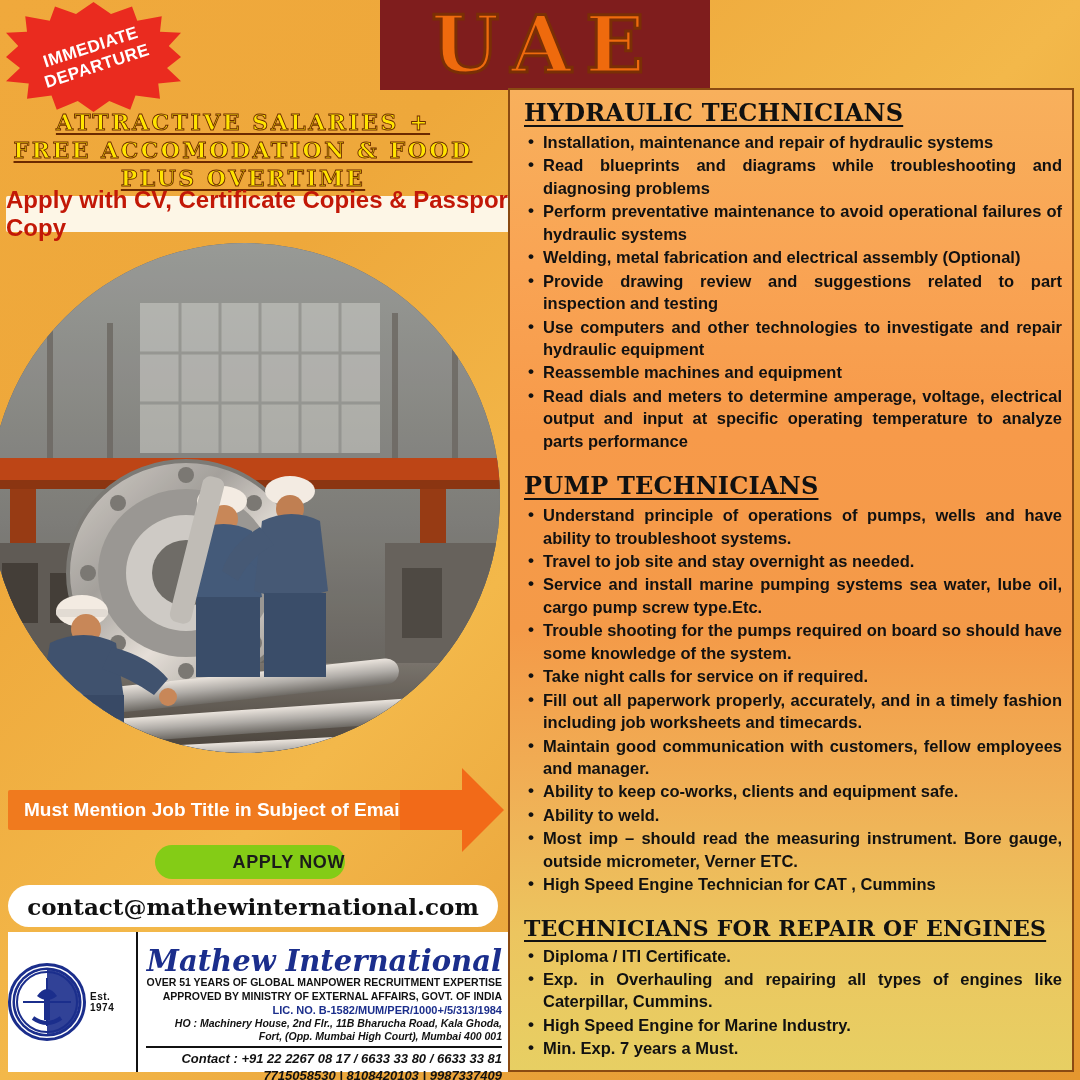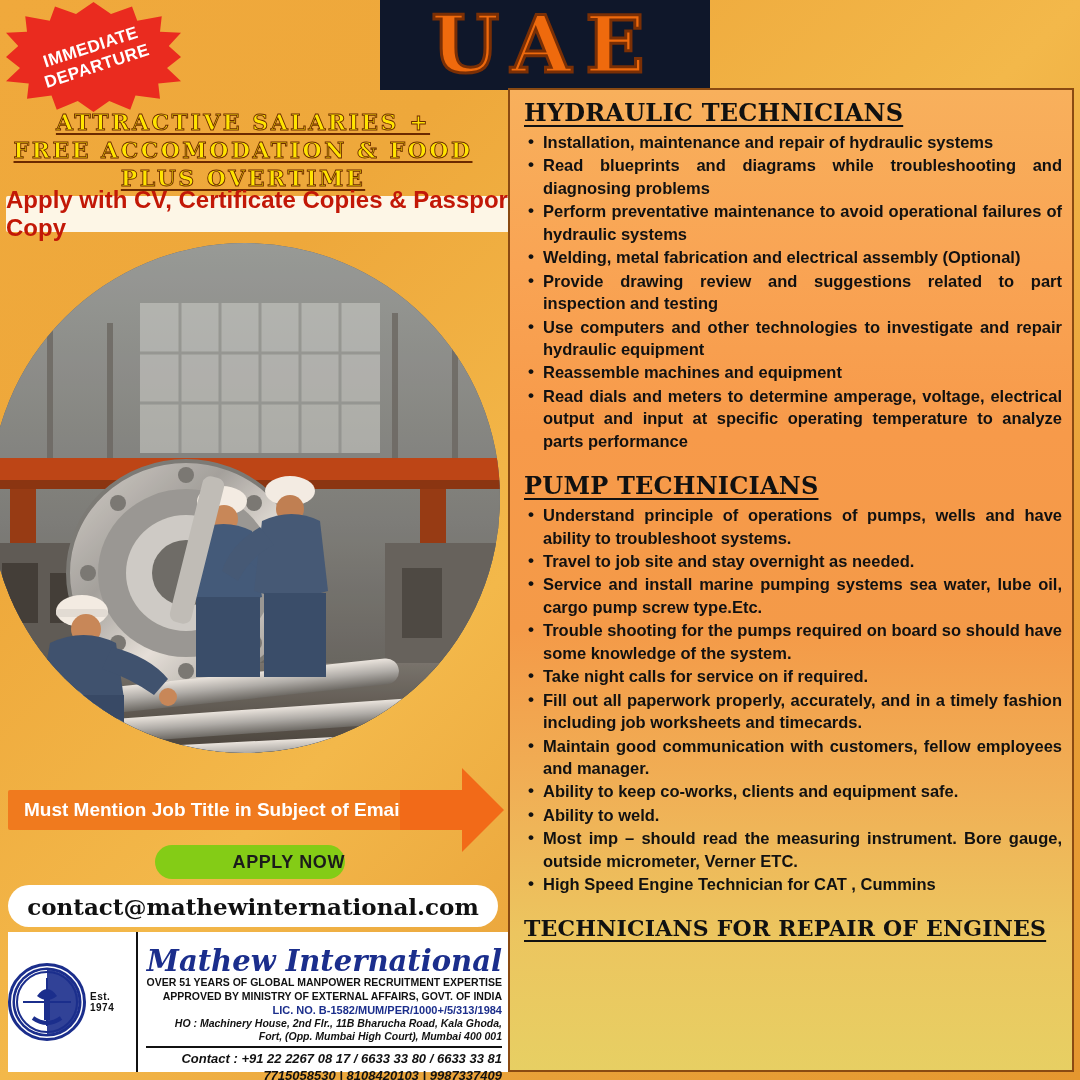--- a/index.html
+++ b/index.html
@@ -9,21 +9,21 @@
     background: linear-gradient(135deg, #f0a93c 0%, #eea83b 25%, #f3b84a 50%, #e8a038 75%, #e5972f 100%);
     position: relative;
     overflow: hidden;
   }
 
   
   .title-uae {
     position: absolute;
     left: 380px; top: 0px;
     width: 330px; height: 90px;
-    background: #0f172a;
+    background: #7f1d1d;
     display: flex; align-items: center; justify-content: center;
   }
   .title-uae span {
     font-family: "DejaVu Serif", serif;
     font-weight: bold;
     font-size: 78px;
     letter-spacing: 14px;
     color: #ef6a0d;
     -webkit-text-stroke: 3px #7a2f05;
     text-shadow: 0 0 0 #000;
@@ -441,13 +441,19 @@
     <li>Maintain good communication with customers, fellow employees and manager.</li>
     <li>Ability to keep co-works, clients and equipment safe.</li>
     <li>Ability to weld.</li>
     <li>Most imp – should read the measuring instrument. Bore gauge, outside micrometer, Verner ETC.</li>
     <li>High Speed Engine Technician for CAT , Cummins</li>
   </ul>
 
   <div class="gap"></div>
 
   <div class="sec-head small">TECHNICIANS FOR REPAIR OF ENGINES</div>
+  <ul class="items">
+    <li>Diploma / ITI Certificate.</li>
+    <li>Exp. in Overhauling and repairing all types of engines like Caterpillar, Cummins.</li>
+    <li>High Speed Engine for Marine Industry.</li>
+    <li>Min. Exp. 7 years a Must.</li>
+  </ul>
 </div>
 
 </body></html>

